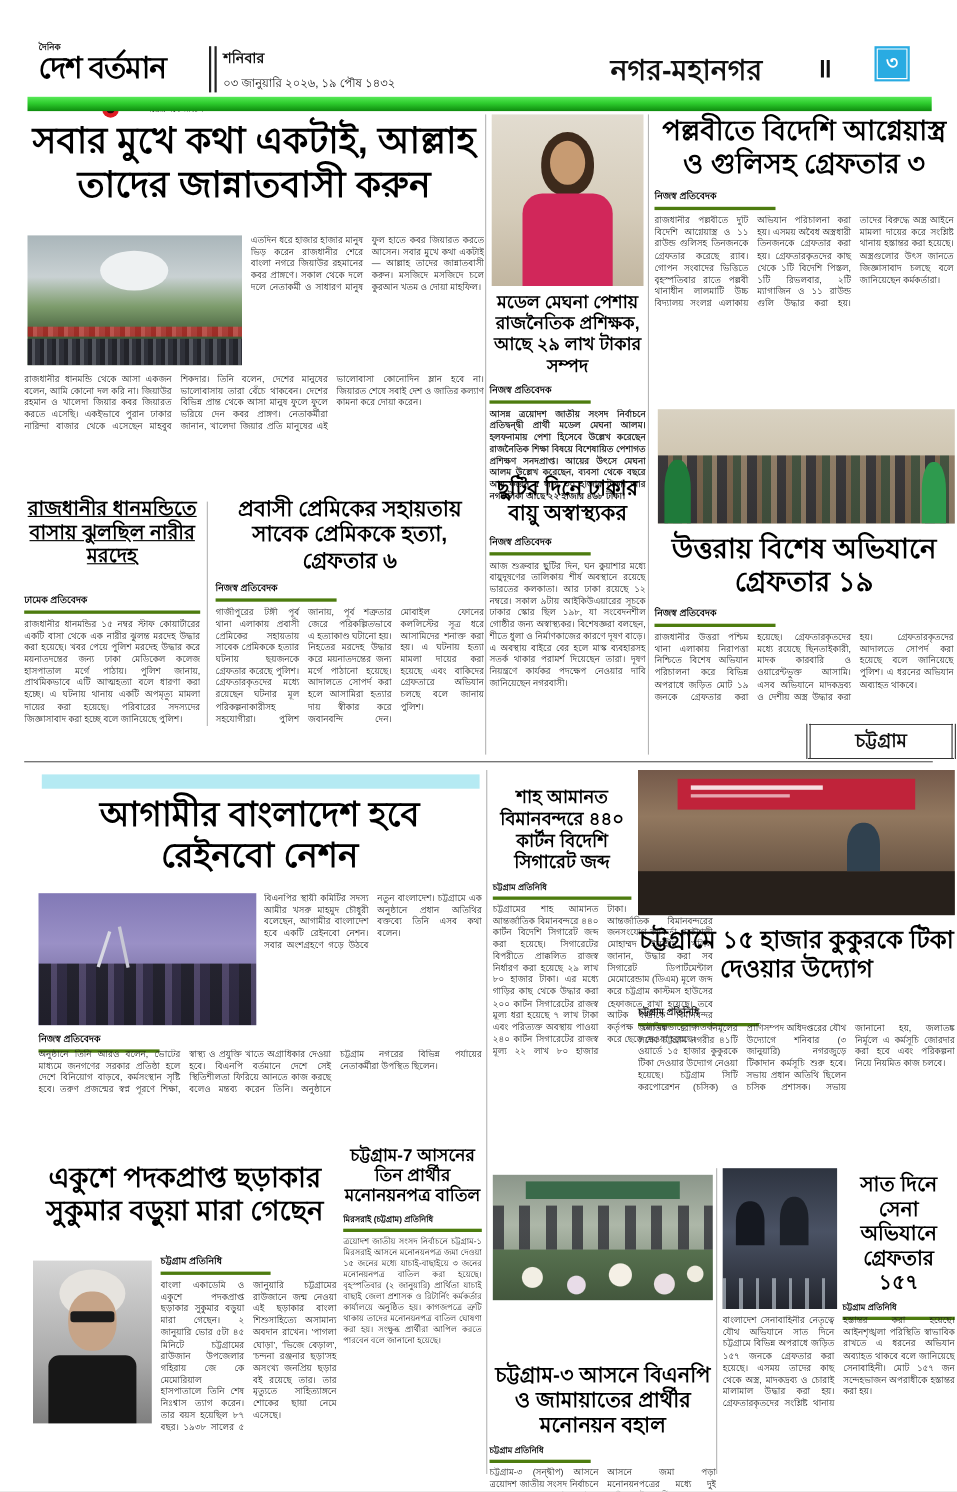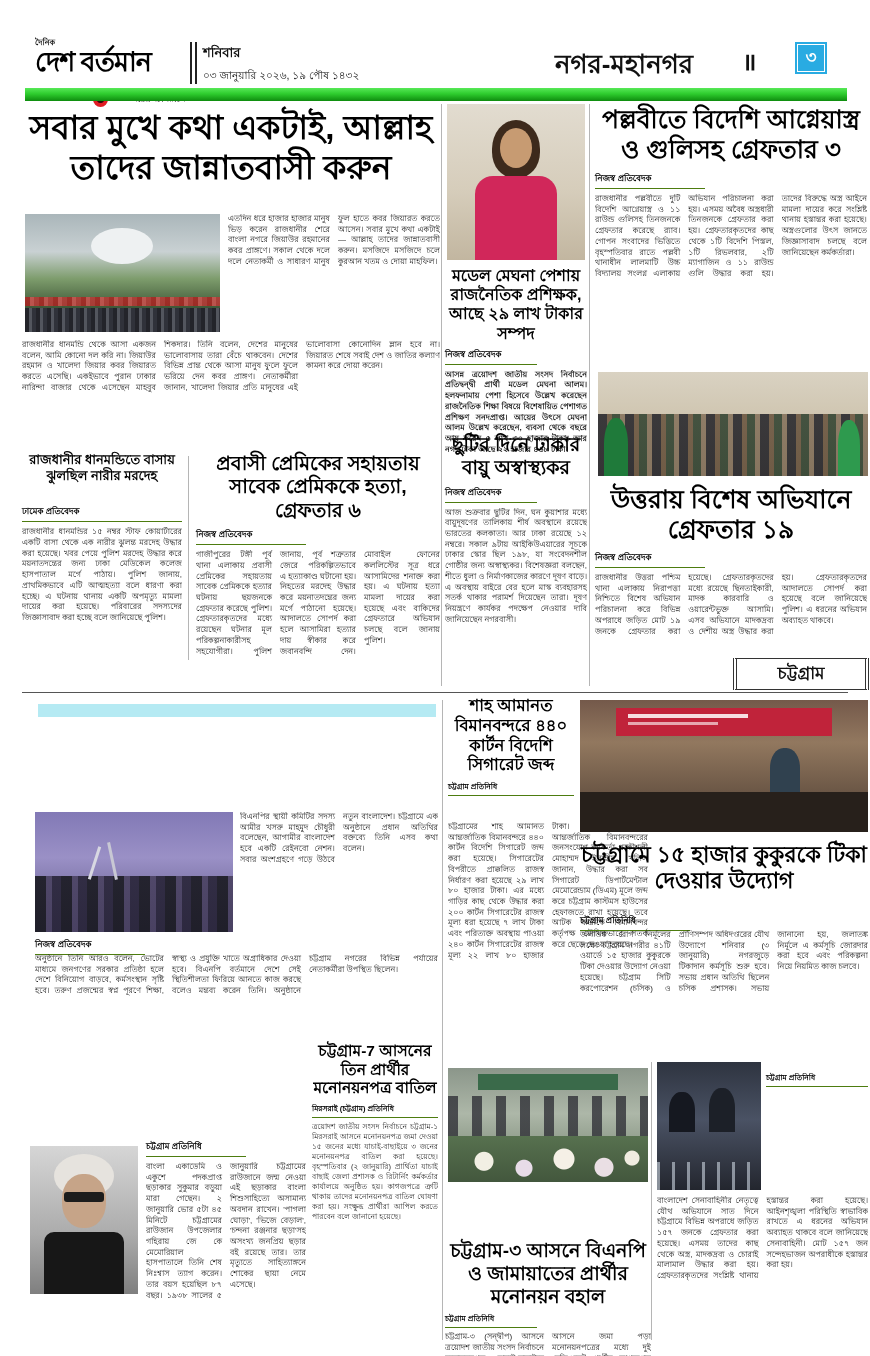--- a/index.html
+++ b/index.html
@@ -1,21 +1,21 @@
 <!DOCTYPE html>
 <html><head>
 <meta charset="utf-8">
 <style>
   html,body{margin:0;padding:0;background:#dcdcdc;}
   .page{position:relative;width:870px;height:1356px;background:#ffffff;margin:0 auto;
         font-family:"Liberation Sans","DejaVu Sans",sans-serif;color:#111;overflow:hidden;}
   .abs{position:absolute;}
   .hl{font-weight:bold;text-align:center;line-height:1.2;color:#000;}
   .body-text{font-size:8px;line-height:1.34;text-align:justify;color:#1c1c1c;overflow:hidden;}
-  .byline{font-size:8.5px;font-weight:bold;color:#000;border-bottom:1px solid #4d7c0f;padding-bottom:2px;}
+  .byline{font-size:8.5px;font-weight:bold;color:#000;border-bottom:3px solid #4d7c0f;padding-bottom:2px;}
   .cols2{column-count:2;column-gap:8px;}
   .cols3{column-count:3;column-gap:8px;}
   .photo{position:absolute;overflow:hidden;background:#cccccc;}
   .vrule{position:absolute;width:1px;background:#b5b5b5;}
   .hrule{position:absolute;height:1px;background:#444;}
   .kicker-row{display:flex;align-items:center;gap:8px;}
   .kicker-row .kline{flex:1;height:1px;background:#333;}
   .green-bar{background:linear-gradient(180deg,#57e957 0%,#2ecc2e 45%,#0e8c0e 100%);}
   .cyan-bar{background:#b5eaf3;}
   .badge{background:#29abe2;color:#fff;font-weight:bold;display:flex;align-items:center;justify-content:center;
@@ -63,21 +63,21 @@
   <div class="photo" style="left:25px;top:214px;width:195px;height:118px;
        background:linear-gradient(180deg,#aab6ba 0%,#c9d1d3 32%,#7d9c6c 55%,#3d5636 80%,#2e4229 100%);">
     <div class="abs" style="left:66px;top:14px;width:62px;height:36px;border-radius:50%;background:#eef1f2;"></div>
     <div class="abs" style="left:0;bottom:26px;width:100%;height:9px;background:repeating-linear-gradient(90deg,#b22020 0 5px,#d65050 5px 9px,#c03535 9px 14px);opacity:.8;"></div>
     <div class="abs" style="left:0;bottom:0;width:100%;height:24px;background:repeating-linear-gradient(90deg,#23242a 0 4px,#53565e 4px 7px,#30323a 7px 11px);"></div>
   </div>
   <div class="abs body-text cols2" style="left:228px;top:214px;width:212px;height:118px;">এতদিন ধরে হাজার হাজার মানুষ ভিড় করেন রাজধানীর শেরে বাংলা নগরে জিয়াউর রহমানের কবর প্রাঙ্গণে। সকাল থেকে দলে দলে নেতাকর্মী ও সাধারণ মানুষ ফুল হাতে কবর জিয়ারত করতে আসেন। সবার মুখে কথা একটাই— আল্লাহ তাদের জান্নাতবাসী করুন। মসজিদে মসজিদে চলে কুরআন খতম ও দোয়া মাহফিল।</div>
   <div class="abs body-text cols3" style="left:22px;top:340px;width:418px;height:102px;">রাজধানীর ধানমন্ডি থেকে আসা একজন বলেন, আমি কোনো দল করি না। জিয়াউর রহমান ও খালেদা জিয়ার কবর জিয়ারত করতে এসেছি। একইভাবে পুরান ঢাকার নারিন্দা বাজার থেকে এসেছেন মাহবুব শিকদার। তিনি বলেন, দেশের মানুষের ভালোবাসায় তারা বেঁচে থাকবেন। দেশের বিভিন্ন প্রান্ত থেকে আসা মানুষ ফুলে ফুলে ভরিয়ে দেন কবর প্রাঙ্গণ। নেতাকর্মীরা জানান, খালেদা জিয়ার প্রতি মানুষের এই ভালোবাসা কোনোদিন ম্লান হবে না। জিয়ারত শেষে সবাই দেশ ও জাতির কল্যাণ কামনা করে দোয়া করেন।</div>
 
   <div class="abs" style="left:22px;top:452px;width:160px;">
-    <div class="hl" style="font-size:13px;">রাজধানীর ধানমন্ডিতে বাসায় ঝুলছিল নারীর মরদেহ</div>
+    <div class="hl" style="font-size:18px;text-decoration:underline;">রাজধানীর ধানমন্ডিতে বাসায় ঝুলছিল নারীর মরদেহ</div>
     <div class="byline" style="margin-top:22px;">ঢামেক প্রতিবেদক</div>
     <div class="body-text" style="margin-top:5px;height:122px;">রাজধানীর ধানমন্ডির ১৫ নম্বর স্টাফ কোয়ার্টারের একটি বাসা থেকে এক নারীর ঝুলন্ত মরদেহ উদ্ধার করা হয়েছে। খবর পেয়ে পুলিশ মরদেহ উদ্ধার করে ময়নাতদন্তের জন্য ঢাকা মেডিকেল কলেজ হাসপাতাল মর্গে পাঠায়। পুলিশ জানায়, প্রাথমিকভাবে এটি আত্মহত্যা বলে ধারণা করা হচ্ছে। এ ঘটনায় থানায় একটি অপমৃত্যু মামলা দায়ের করা হয়েছে। পরিবারের সদস্যদের জিজ্ঞাসাবাদ করা হচ্ছে বলে জানিয়েছে পুলিশ।</div>
   </div>
   <div class="vrule" style="left:188px;top:456px;height:204px;"></div>
 
   <div class="abs" style="left:196px;top:452px;width:244px;">
     <div class="hl" style="font-size:19.5px;">প্রবাসী প্রেমিকের সহায়তায় সাবেক প্রেমিককে হত্যা, গ্রেফতার ৬</div>
     <div class="byline" style="margin-top:6px;width:110px;">নিজস্ব প্রতিবেদক</div>
     <div class="body-text cols3" style="margin-top:5px;height:128px;">গাজীপুরের টঙ্গী পূর্ব থানা এলাকায় প্রবাসী প্রেমিকের সহায়তায় সাবেক প্রেমিককে হত্যার ঘটনায় ছয়জনকে গ্রেফতার করেছে পুলিশ। গ্রেফতারকৃতদের মধ্যে রয়েছেন ঘটনার মূল পরিকল্পনাকারীসহ সহযোগীরা। পুলিশ জানায়, পূর্ব শত্রুতার জেরে পরিকল্পিতভাবে এ হত্যাকাণ্ড ঘটানো হয়। নিহতের মরদেহ উদ্ধার করে ময়নাতদন্তের জন্য মর্গে পাঠানো হয়েছে। আদালতে সোপর্দ করা হলে আসামিরা হত্যার দায় স্বীকার করে জবানবন্দি দেন। মোবাইল ফোনের কললিস্টের সূত্র ধরে আসামিদের শনাক্ত করা হয়। এ ঘটনায় হত্যা মামলা দায়ের করা হয়েছে এবং বাকিদের গ্রেফতারে অভিযান চলছে বলে জানায় পুলিশ।</div>
   </div>
@@ -117,52 +117,54 @@
   <div class="abs" style="left:595px;top:484px;width:272px;">
     <div class="hl" style="font-size:25px;">উত্তরায় বিশেষ অভিযানে গ্রেফতার ১৯</div>
     <div class="byline" style="margin-top:7px;width:110px;">নিজস্ব প্রতিবেদক</div>
     <div class="body-text cols3" style="margin-top:5px;height:84px;">রাজধানীর উত্তরা পশ্চিম থানা এলাকায় নিরাপত্তা নিশ্চিতে বিশেষ অভিযান পরিচালনা করে বিভিন্ন অপরাধে জড়িত মোট ১৯ জনকে গ্রেফতার করা হয়েছে। গ্রেফতারকৃতদের মধ্যে রয়েছে ছিনতাইকারী, মাদক কারবারি ও ওয়ারেন্টভুক্ত আসামি। এসব অভিযানে মাদকদ্রব্য ও দেশীয় অস্ত্র উদ্ধার করা হয়। গ্রেফতারকৃতদের আদালতে সোপর্দ করা হয়েছে বলে জানিয়েছে পুলিশ। এ ধরনের অভিযান অব্যাহত থাকবে।</div>
   </div>
 
   <div class="hrule" style="left:22px;top:692px;width:826px;background:#555;"></div>
   <div class="abs sec-box" style="left:733px;top:658px;width:128px;height:30px;font-size:17px;">চট্টগ্রাম</div>
 
   <div class="abs cyan-bar" style="left:38px;top:704px;width:398px;height:13px;"></div>
+  <div class="abs hl" style="left:35px;top:722px;width:402px;font-size:31px;">আগামীর বাংলাদেশ হবে রেইনবো নেশন</div>
 
   <div class="photo" style="left:35px;top:812px;width:198px;height:120px;
        background:linear-gradient(180deg,#8279b6 0%,#9a90c6 38%,#5b5483 100%);">
     <div class="abs" style="left:0;bottom:0;width:100%;height:56px;background:repeating-linear-gradient(90deg,rgba(25,25,32,.9) 0 11px,rgba(70,62,92,.85) 11px 17px,rgba(40,36,56,.9) 17px 26px);"></div>
     <div class="abs" style="left:58px;top:34px;width:3px;height:34px;background:#d8d8e2;transform:rotate(18deg);"></div>
     <div class="abs" style="left:76px;top:30px;width:3px;height:38px;background:#c8c8d4;transform:rotate(-12deg);"></div>
   </div>
   <div class="abs body-text cols2" style="left:240px;top:812px;width:198px;height:120px;">বিএনপির স্থায়ী কমিটির সদস্য আমীর খসরু মাহমুদ চৌধুরী বলেছেন, আগামীর বাংলাদেশ হবে একটি রেইনবো নেশন। সবার অংশগ্রহণে গড়ে উঠবে নতুন বাংলাদেশ। চট্টগ্রামে এক অনুষ্ঠানে প্রধান অতিথির বক্তব্যে তিনি এসব কথা বলেন।</div>
   <div class="abs byline" style="left:35px;top:938px;width:110px;">নিজস্ব প্রতিবেদক</div>
   <div class="abs body-text cols3" style="left:35px;top:954px;width:403px;height:94px;">অনুষ্ঠানে তিনি আরও বলেন, ভোটের মাধ্যমে জনগণের সরকার প্রতিষ্ঠা হলে দেশে বিনিয়োগ বাড়বে, কর্মসংস্থান সৃষ্টি হবে। তরুণ প্রজন্মের স্বপ্ন পূরণে শিক্ষা, স্বাস্থ্য ও প্রযুক্তি খাতে অগ্রাধিকার দেওয়া হবে। বিএনপি বর্তমানে দেশে সেই স্থিতিশীলতা ফিরিয়ে আনতে কাজ করছে বলেও মন্তব্য করেন তিনি। অনুষ্ঠানে চট্টগ্রাম নগরের বিভিন্ন পর্যায়ের নেতাকর্মীরা উপস্থিত ছিলেন।</div>
 
+  <div class="abs hl" style="left:30px;top:1056px;width:276px;font-size:25px;">একুশে পদকপ্রাপ্ত ছড়াকার সুকুমার বড়ুয়া মারা গেছেন</div>
   <div class="photo" style="left:30px;top:1146px;width:108px;height:148px;
        background:linear-gradient(180deg,#d6d6d6 0%,#ababab 60%,#7f7f7f 100%);">
     <div class="abs" style="left:24px;top:8px;width:60px;height:44px;border-radius:50%;background:#e6e3de;"></div>
     <div class="abs" style="left:32px;top:28px;width:44px;height:54px;border-radius:46%;background:#c6a488;"></div>
     <div class="abs" style="left:34px;top:46px;width:40px;height:10px;background:#1c1c1c;border-radius:3px;"></div>
     <div class="abs" style="left:14px;top:86px;width:80px;height:62px;background:#171717;border-radius:10px 10px 0 0;"></div>
   </div>
   <div class="abs" style="left:146px;top:1140px;width:160px;">
     <div class="byline" style="width:100px;">চট্টগ্রাম প্রতিনিধি</div>
     <div class="body-text cols2" style="margin-top:5px;height:178px;">বাংলা একাডেমি ও একুশে পদকপ্রাপ্ত ছড়াকার সুকুমার বড়ুয়া মারা গেছেন। ২ জানুয়ারি ভোর ৫টা ৪৫ মিনিটে চট্টগ্রামের রাউজান উপজেলার গহিরায় জে কে মেমোরিয়াল হাসপাতালে তিনি শেষ নিঃশ্বাস ত্যাগ করেন। তার বয়স হয়েছিল ৮৭ বছর। ১৯৩৮ সালের ৫ জানুয়ারি চট্টগ্রামের রাউজানে জন্ম নেওয়া এই ছড়াকার বাংলা শিশুসাহিত্যে অসামান্য অবদান রাখেন। 'পাগলা ঘোড়া', 'ভিজে বেড়াল', 'চন্দনা রঞ্জনার ছড়া'সহ অসংখ্য জনপ্রিয় ছড়ার বই রয়েছে তার। তার মৃত্যুতে সাহিত্যাঙ্গনে শোকের ছায়া নেমে এসেছে।</div>
   </div>
 
   <div class="abs" style="left:312px;top:1042px;width:126px;">
     <div class="hl" style="font-size:15.5px;">চট্টগ্রাম-7 আসনের তিন প্রার্থীর মনোনয়নপত্র বাতিল</div>
     <div class="byline" style="margin-top:5px;font-size:7.5px;">মিরসরাই (চট্টগ্রাম) প্রতিনিধি</div>
     <div class="body-text" style="margin-top:4px;font-size:7.5px;height:192px;">ত্রয়োদশ জাতীয় সংসদ নির্বাচনে চট্টগ্রাম-১ মিরসরাই আসনে মনোনয়নপত্র জমা দেওয়া ১৫ জনের মধ্যে যাচাই-বাছাইয়ে ৩ জনের মনোনয়নপত্র বাতিল করা হয়েছে। বৃহস্পতিবার (২ জানুয়ারি) প্রার্থিতা যাচাই বাছাই জেলা প্রশাসক ও রিটার্নিং কর্মকর্তার কার্যালয়ে অনুষ্ঠিত হয়। কাগজপত্রে ত্রুটি থাকায় তাদের মনোনয়নপত্র বাতিল ঘোষণা করা হয়। সংক্ষুব্ধ প্রার্থীরা আপিল করতে পারবেন বলে জানানো হয়েছে।</div>
   </div>
 
   <div class="vrule" style="left:442px;top:700px;height:640px;"></div>
 
-  <div class="abs" style="left:448px;top:696px;width:126px;">
+  <div class="abs" style="left:448px;top:716px;width:126px;">
     <div class="hl" style="font-size:16.5px;">শাহ আমানত বিমানবন্দরে ৪৪০ কার্টন বিদেশি সিগারেট জব্দ</div>
     <div class="byline" style="margin-top:6px;font-size:7.5px;">চট্টগ্রাম প্রতিনিধি</div>
   </div>
   <div class="abs body-text cols2" style="left:448px;top:822px;width:200px;height:240px;">চট্টগ্রামের শাহ আমানত আন্তর্জাতিক বিমানবন্দরে ৪৪০ কার্টন বিদেশি সিগারেট জব্দ করা হয়েছে। সিগারেটের বিপরীতে প্রাক্কলিত রাজস্ব নির্ধারণ করা হয়েছে ২৯ লাখ ৮০ হাজার টাকা। এর মধ্যে গাড়ির কাছ থেকে উদ্ধার করা ২০০ কার্টন সিগারেটের রাজস্ব মূল্য ধরা হয়েছে ৭ লাখ টাকা এবং পরিত্যক্ত অবস্থায় পাওয়া ২৪০ কার্টন সিগারেটের রাজস্ব মূল্য ২২ লাখ ৮০ হাজার টাকা। শাহ আমানত আন্তর্জাতিক বিমানবন্দরের জনসংযোগ কর্মকর্তা প্রকৌশলী মোহাম্মদ ইব্রাহীম খলিল জানান, উদ্ধার করা সব সিগারেট ডিপার্টমেন্টাল মেমোরেন্ডাম (ডিএম) মূলে জব্দ করে চট্টগ্রাম কাস্টমস হাউসের হেফাজতে রাখা হয়েছে। তবে আটক যাত্রীকে বিমানবন্দর কর্তৃপক্ষ মৌখিকভাবে সতর্ক করে ছেড়ে দেওয়া হয়েছে।</div>
 
   <div class="photo" style="left:448px;top:1068px;width:200px;height:114px;
        background:linear-gradient(180deg,#8b968a 0%,#adb7a8 40%,#6b7b67 100%);">
     <div class="abs" style="left:30px;top:6px;width:140px;height:16px;background:#3a6a4a;"></div>
     <div class="abs" style="left:0;bottom:0;width:100%;height:46px;
          background:radial-gradient(circle at 18% 55%, #f2efe4 0 9px, transparent 10px),
@@ -194,17 +196,18 @@
 
   <div class="vrule" style="left:651px;top:1062px;height:278px;"></div>
 
   <div class="photo" style="left:657px;top:1062px;width:104px;height:128px;
        background:linear-gradient(180deg,#2e3440 0%,#4a5264 45%,#23262e 100%);">
     <div class="abs" style="left:0;bottom:0;width:100%;height:28px;background:repeating-linear-gradient(90deg,rgba(220,230,240,.55) 0 3px,transparent 3px 15px);"></div>
     <div class="abs" style="left:12px;top:30px;width:26px;height:40px;border-radius:45% 45% 0 0;background:#151820;"></div>
     <div class="abs" style="left:52px;top:26px;width:26px;height:44px;border-radius:45% 45% 0 0;background:#1c2028;"></div>
   </div>
   <div class="abs" style="left:766px;top:1066px;width:102px;">
+    <div class="hl" style="font-size:18.5px;">সাত দিনে সেনা অভিযানে গ্রেফতার ১৫৭</div>
     <div class="byline" style="margin-top:6px;font-size:7.5px;">চট্টগ্রাম প্রতিনিধি</div>
   </div>
   <div class="abs body-text cols2" style="left:657px;top:1196px;width:211px;height:144px;">বাংলাদেশ সেনাবাহিনীর নেতৃত্বে যৌথ অভিযানে সাত দিনে চট্টগ্রামে বিভিন্ন অপরাধে জড়িত ১৫৭ জনকে গ্রেফতার করা হয়েছে। এসময় তাদের কাছ থেকে অস্ত্র, মাদকদ্রব্য ও চোরাই মালামাল উদ্ধার করা হয়। গ্রেফতারকৃতদের সংশ্লিষ্ট থানায় হস্তান্তর করা হয়েছে। আইনশৃঙ্খলা পরিস্থিতি স্বাভাবিক রাখতে এ ধরনের অভিযান অব্যাহত থাকবে বলে জানিয়েছে সেনাবাহিনী। মোট ১৫৭ জন সন্দেহভাজন অপরাধীকে হস্তান্তর করা হয়।</div>
 
 </div>
 
 </body></html>

